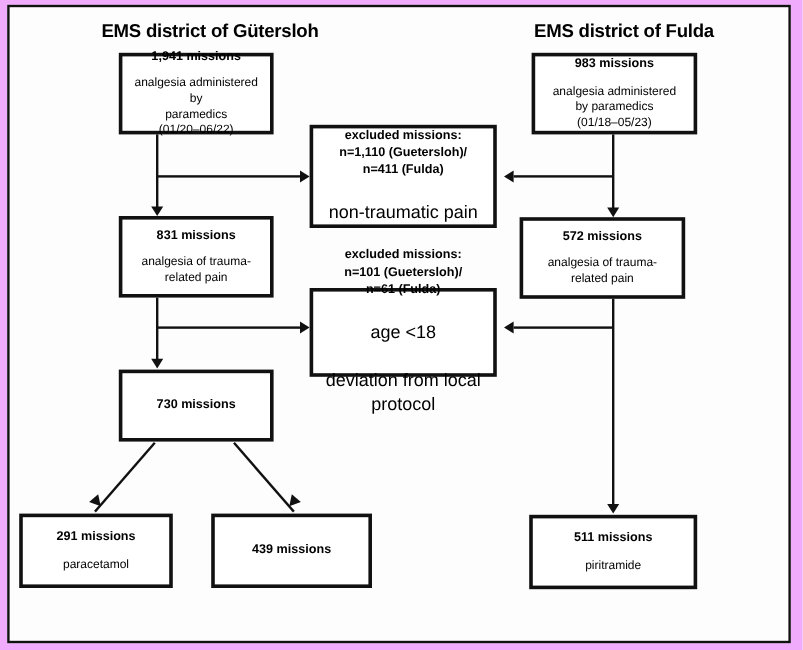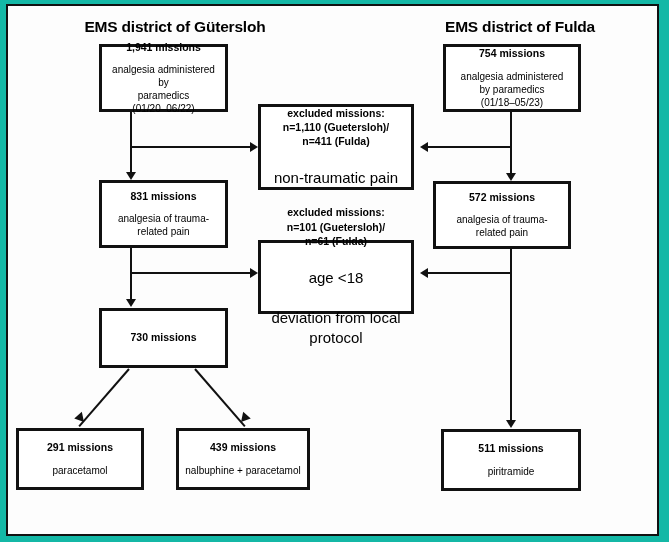--- a/index.html
+++ b/index.html
@@ -8,21 +8,21 @@
     padding: 0;
     background: #ffffff;
   }
   body {
     font-family: "Liberation Sans", sans-serif;
   }
   #canvas {
     position: relative;
     width: 669px;
     height: 542px;
-    background: #14b8a6;
+    background: #f0abfc;
     overflow: hidden;
   }
   
   .outer-frame {
     position: absolute;
     left: 6px;
     top: 4px;
     width: 653px;
     height: 532px;
     border: 2px solid #111111;
@@ -140,21 +140,21 @@
   <div class="col-heading" style="left:420px; top:18px; width:200px;">EMS district of Fulda</div>
 
   <div class="fbox" style="left:99px; top:44px; width:129px; height:68px;">
     <div class="hdr">1,941 missions</div>
     <div class="sub">analgesia administered by
 paramedics
 (01/20–06/22)</div>
   </div>
 
   <div class="fbox" style="left:443px; top:44px; width:138px; height:68px;">
-    <div class="hdr">754 missions</div>
+    <div class="hdr">983 missions</div>
     <div class="sub">analgesia administered
 by paramedics
 (01/18–05/23)</div>
   </div>
 
   <div class="fbox ebox" style="left:258px; top:104px; width:156px; height:86px;">
     <div class="eline-b">excluded missions:</div>
     <div class="eline-b">n=1,110 (Guetersloh)/</div>
     <div class="eline-b">n=411 (Fulda)</div>
     <div class="eline-n">non-traumatic pain</div>
@@ -184,21 +184,20 @@
     <div class="hdr">730 missions</div>
   </div>
 
   <div class="fbox" style="left:16px; top:428px; width:128px; height:62px;">
     <div class="hdr">291 missions</div>
     <div class="sub">paracetamol</div>
   </div>
 
   <div class="fbox" style="left:176px; top:428px; width:134px; height:62px;">
     <div class="hdr">439 missions</div>
-    <div class="sub">nalbuphine + paracetamol</div>
   </div>
 
   <div class="fbox" style="left:441px; top:429px; width:140px; height:62px;text-align:right;">
     <div class="hdr">511 missions</div>
     <div class="sub">piritramide</div>
   </div>
 
   <div class="vline" style="left:130px; top:112px; height:62px;"></div>
   <div class="arrow-down" style="left:126px; top:172px;"></div>
   <div class="hline" style="left:131px; top:146px; width:120px;"></div>

